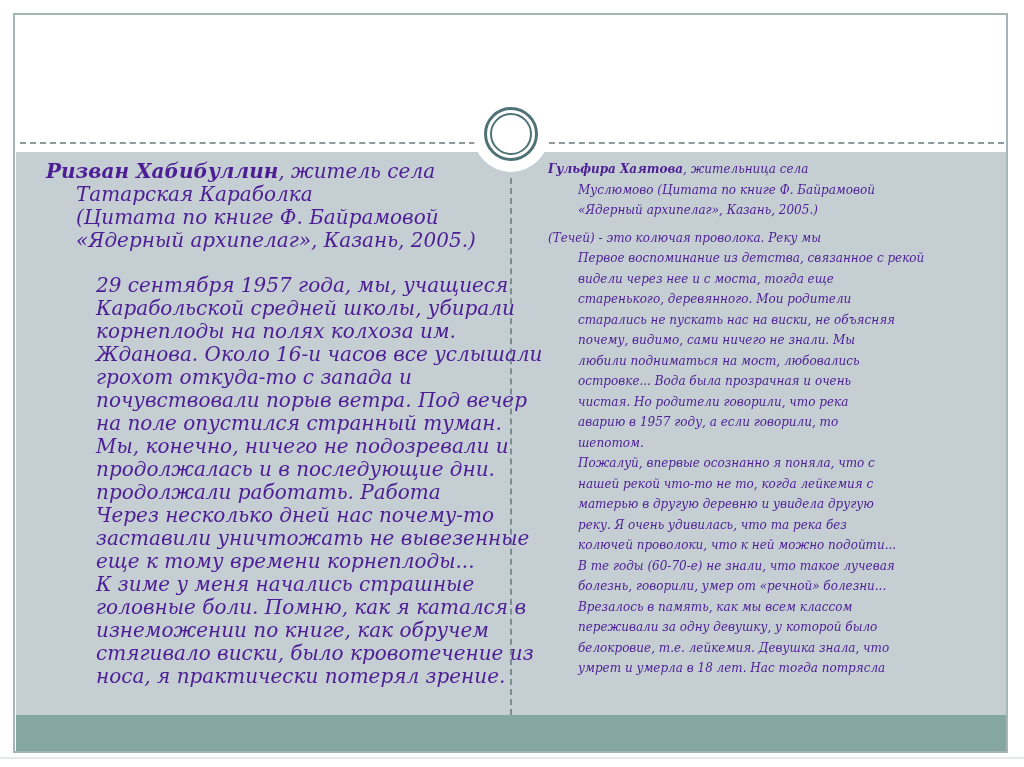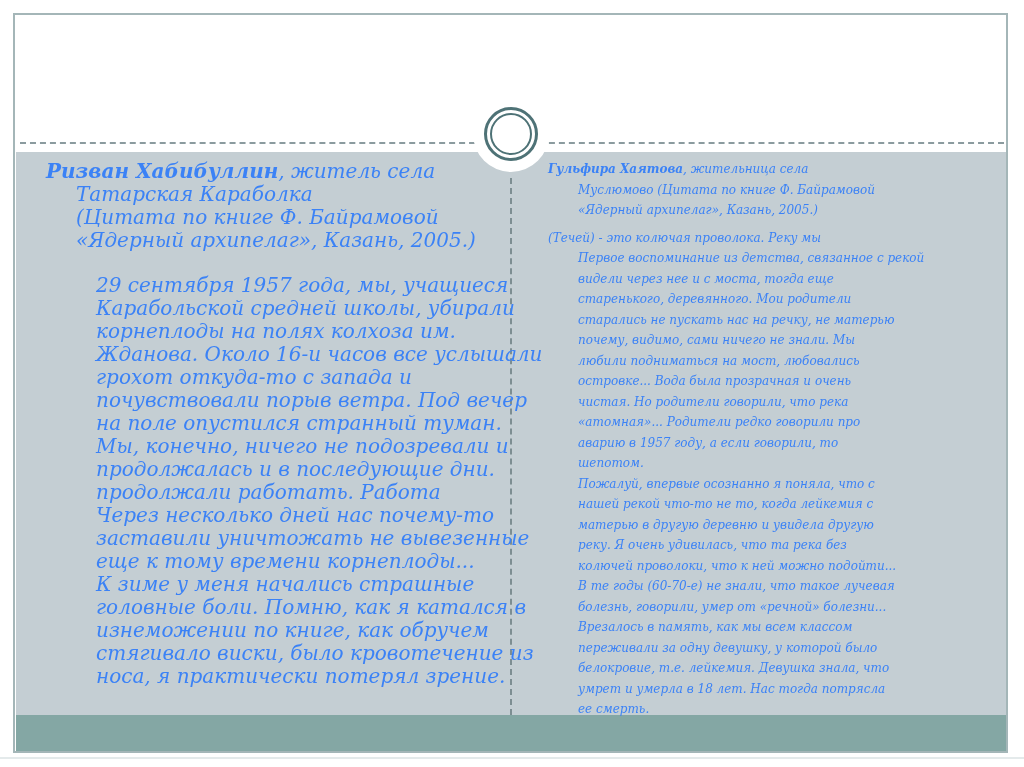--- a/index.html
+++ b/index.html
@@ -67,21 +67,21 @@
     background: #ffffff;
   }
   
   #shadow-line {
     left: 0; top: 757px;
     width: 1024px; height: 2px;
     background: #e4eaeb;
   }
 
   .col {
-    color: #3b82f6;
+    color: #4c1d95;
     font-style: italic;
   }
   .col .line { white-space: nowrap; }
   #left-col {
     left: 76px; top: 160px;
     width: 436px;
     font-size: 20px; line-height: 23px;
   }
   #right-col {
     left: 578px; top: 159px;
@@ -144,36 +144,34 @@
   </div>
   <div class="heading">
       <div class="line">Муслюмово (Цитата по книге Ф. Байрамовой</div>
       <div class="line">«Ядерный архипелаг», Казань, 2005.)</div>
     </div>
   <div class="body outdent-first">
       <div class="line">(Течей) - это колючая проволока. Реку мы</div>
       <div class="line">Первое воспоминание из детства, связанное с рекой</div>
       <div class="line">видели через нее и с моста, тогда еще</div>
       <div class="line">старенького, деревянного. Мои родители</div>
-      <div class="line">старались не пускать нас на речку, не матерью</div>
+      <div class="line">старались не пускать нас на виски, не объясняя</div>
       <div class="line">почему, видимо, сами ничего не знали. Мы</div>
       <div class="line">любили подниматься на мост, любовались</div>
       <div class="line">островке... Вода была прозрачная и очень</div>
       <div class="line">чистая. Но родители говорили, что река</div>
-      <div class="line">«атомная»... Родители редко говорили про</div>
       <div class="line">аварию в 1957 году, а если говорили, то</div>
       <div class="line">шепотом.</div>
       <div class="line">Пожалуй, впервые осознанно я поняла, что с</div>
       <div class="line">нашей рекой что-то не то, когда лейкемия с</div>
       <div class="line">матерью в другую деревню и увидела другую</div>
       <div class="line">реку. Я очень удивилась, что та река без</div>
       <div class="line">колючей проволоки, что к ней можно подойти...</div>
       <div class="line">В те годы (60-70-е) не знали, что такое лучевая</div>
       <div class="line">болезнь, говорили, умер от «речной» болезни...</div>
       <div class="line">Врезалось в память, как мы всем классом</div>
       <div class="line">переживали за одну девушку, у которой было</div>
       <div class="line">белокровие, т.е. лейкемия. Девушка знала, что</div>
       <div class="line">умрет и умерла в 18 лет. Нас тогда потрясла</div>
-      <div class="line">ее смерть.</div>
     </div>
 </div>
 
 <div id="shadow-line" class="abs"></div>
 
 </body></html>

